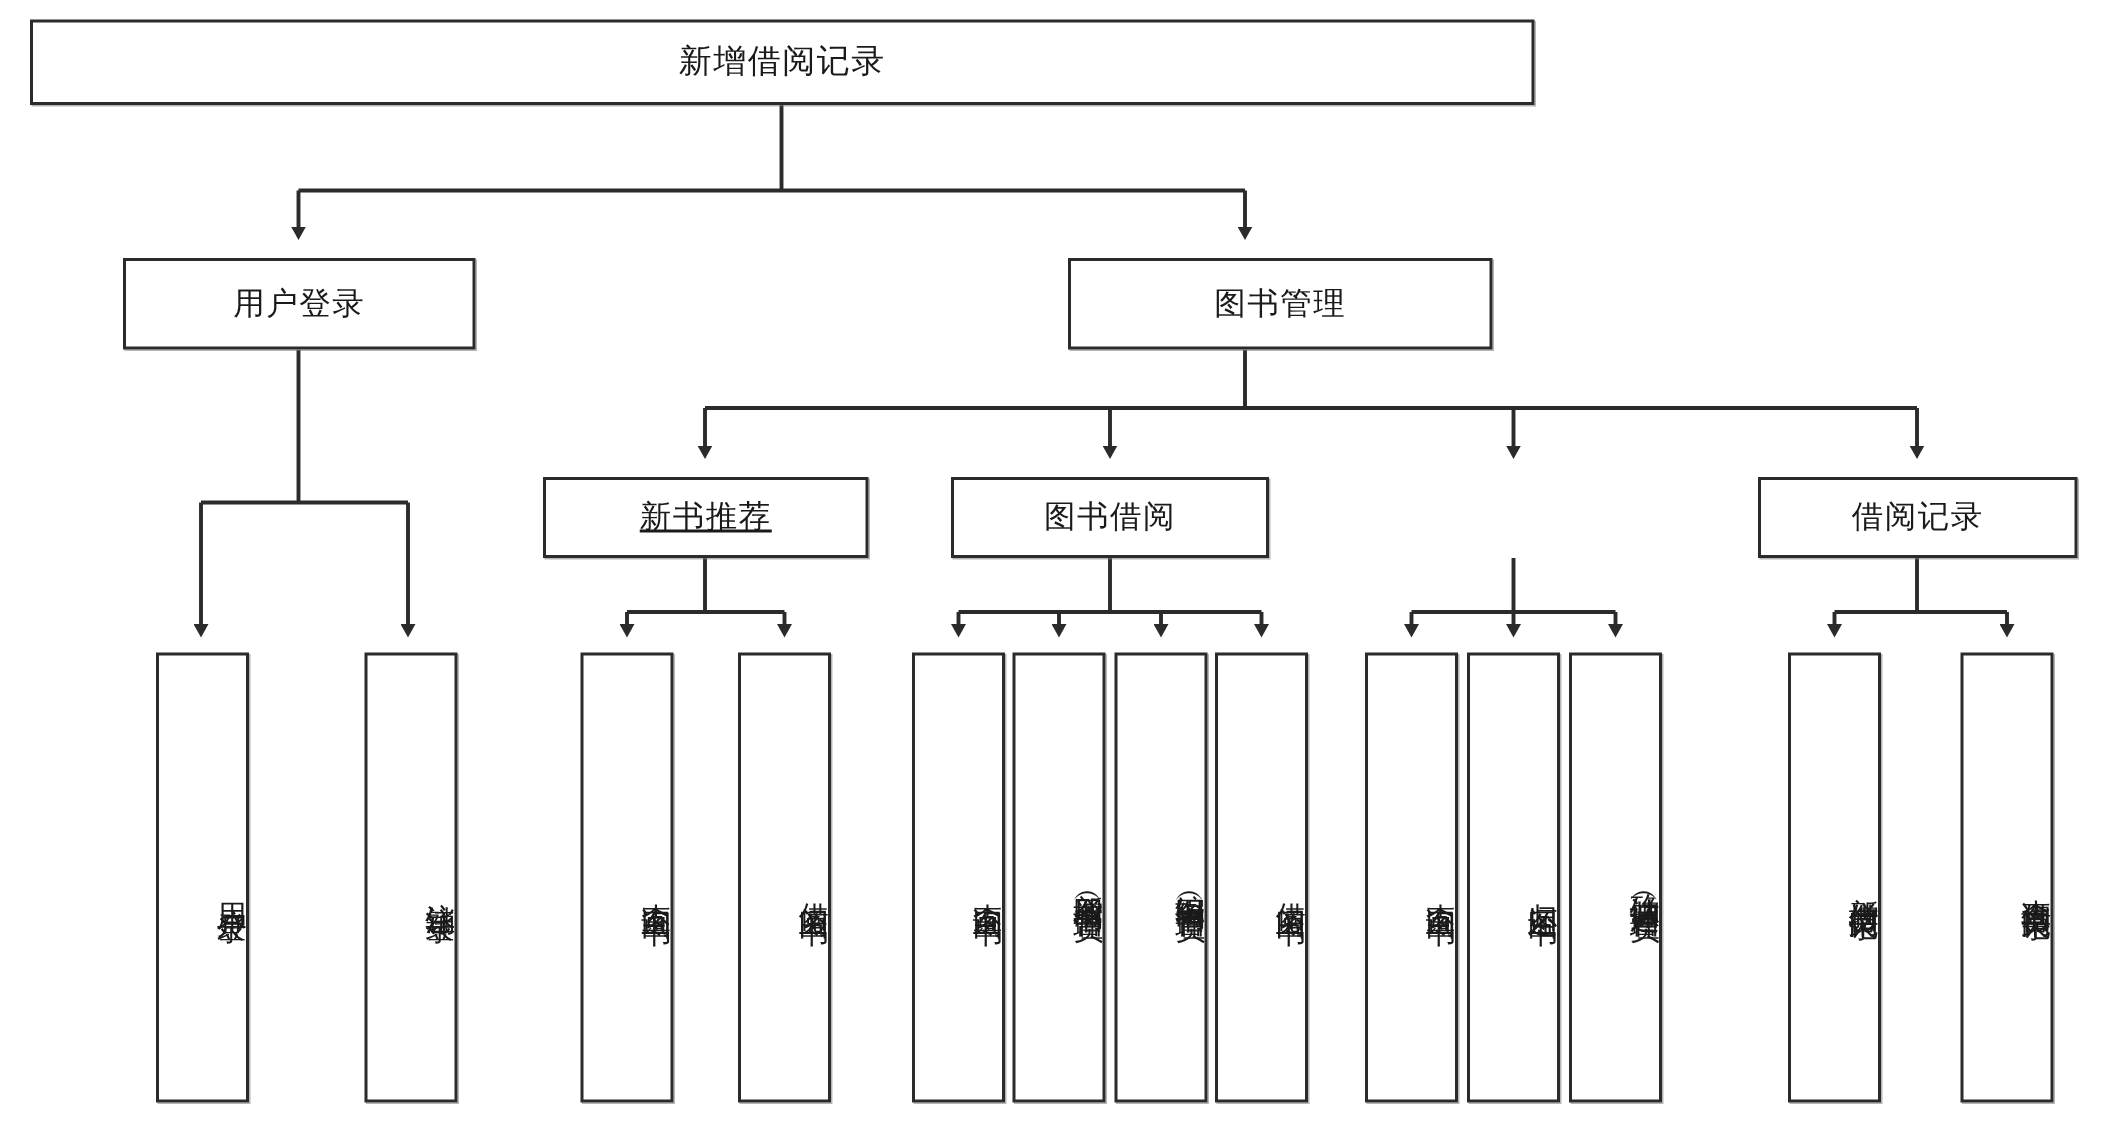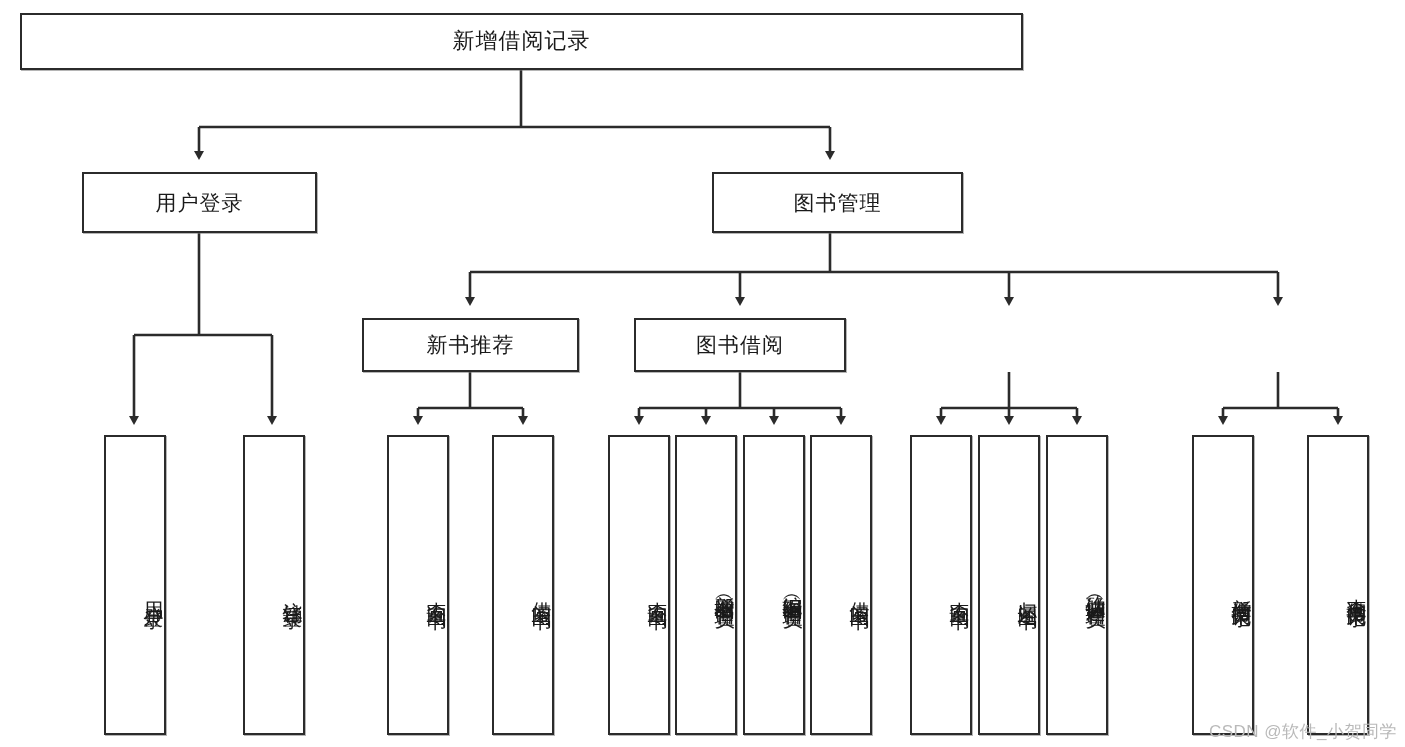--- a/index.html
+++ b/index.html
@@ -130,30 +130,33 @@
     </g>
   </svg>
 
   <div class="node horiz root" style="left:20px; top:13px; width:1003px; height:57px;">
     <span class="label">新增借阅记录</span>
   </div>
 
   <div class="node horiz" style="left:82px; top:172px; width:235px; height:61px;">
     <span class="label">用户登录</span>
   </div>
-  <div class="node horiz" style="left:712px; top:172px; width:251px; height:61px;">
+  <div class="node horiz" style="left:712px; top:172px; width:283px; height:61px;">
     <span class="label">图书管理</span>
   </div>
 
-  <div class="node horiz" style="left:362px; top:318px; width:217px; height:54px;">
+  <div class="node horiz" style="left:362px; top:318px; width:217px; height:54px;text-decoration:underline;">
     <span class="label">新书推荐</span>
   </div>
   <div class="node horiz" style="left:634px; top:318px; width:212px; height:54px;text-align:center;">
     <span class="label">图书借阅</span>
   </div>
+  <div class="node horiz" style="left:1172px; top:318px; width:213px; height:54px;">
+    <span class="label">借阅记录</span>
+  </div>
 
   <div class="node vert" style="left:104px; top:435px; width:62px; height:300px;">
     <span class="label">用户登录</span>
   </div>
   <div class="node vert" style="left:243px; top:435px; width:62px; height:300px;">
     <span class="label">注销登录</span>
   </div>
 
   <div class="node vert" style="left:387px; top:435px; width:62px; height:300px;">
     <span class="label">查询图书</span>
@@ -185,15 +188,14 @@
     <span class="label">确认归还（管理员）</span>
   </div>
 
   <div class="node vert tall" style="left:1192px; top:435px; width:62px; height:300px;">
     <span class="label">新增借阅记录</span>
   </div>
   <div class="node vert tall" style="left:1307px; top:435px; width:62px; height:300px;">
     <span class="label">查询借阅记录</span>
   </div>
 
-  <div class="watermark">CSDN @软件_小贺同学</div>
 
 </div>
 
 </body></html>

